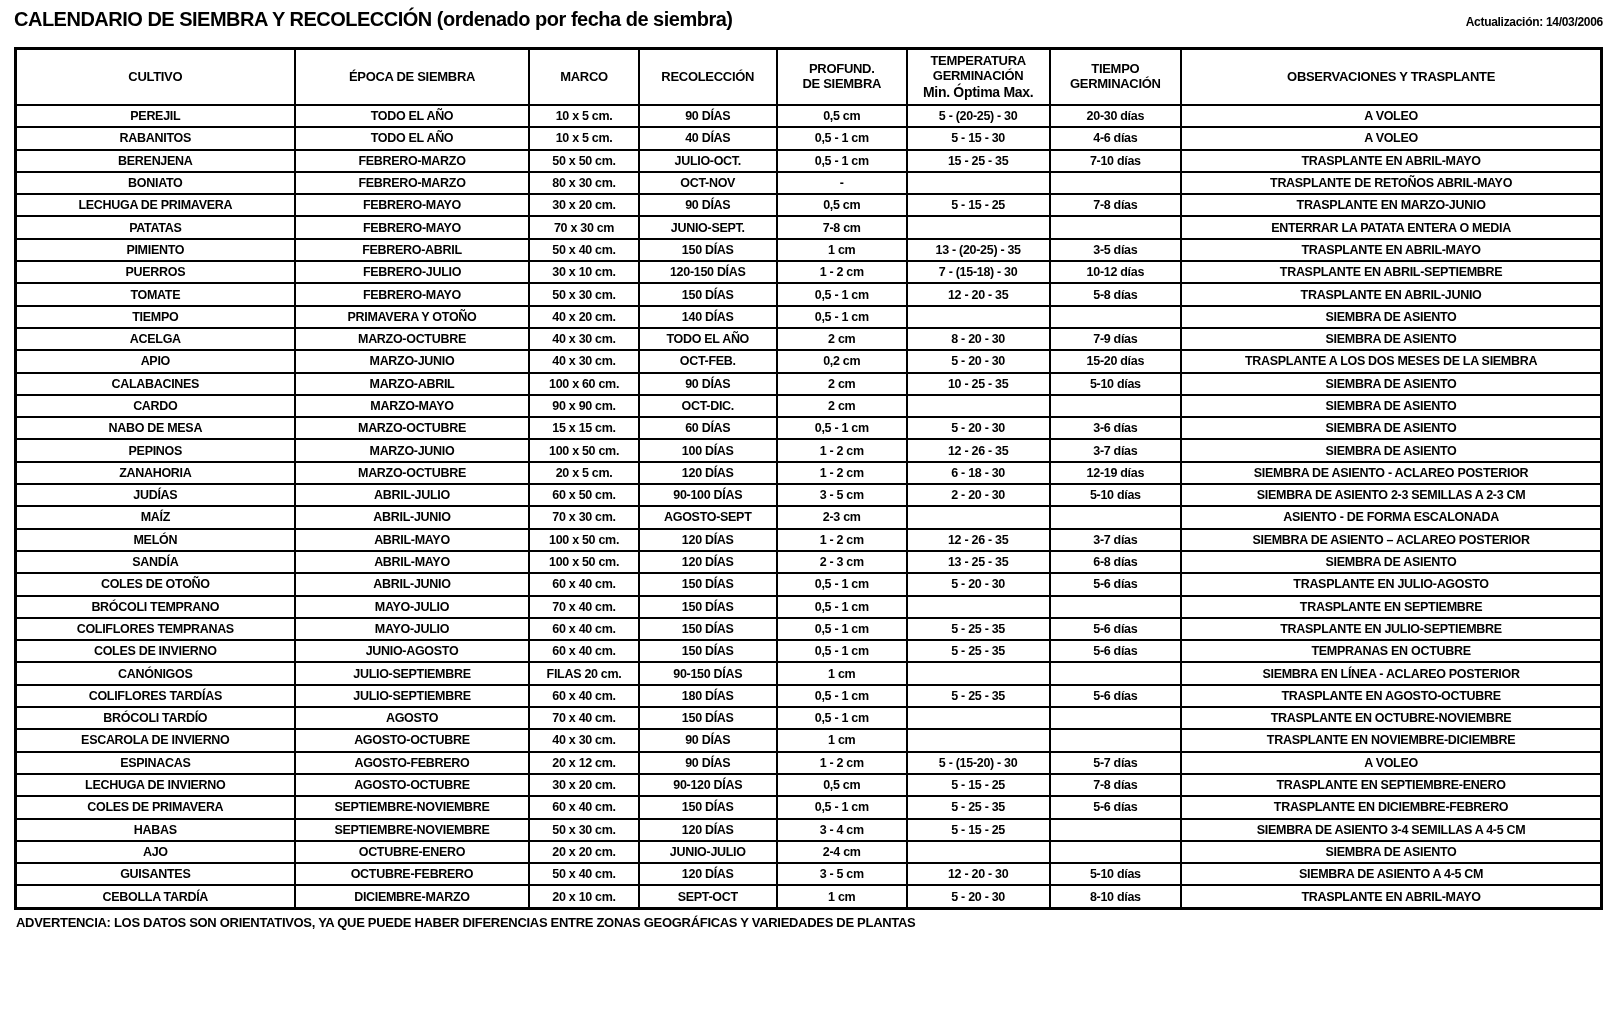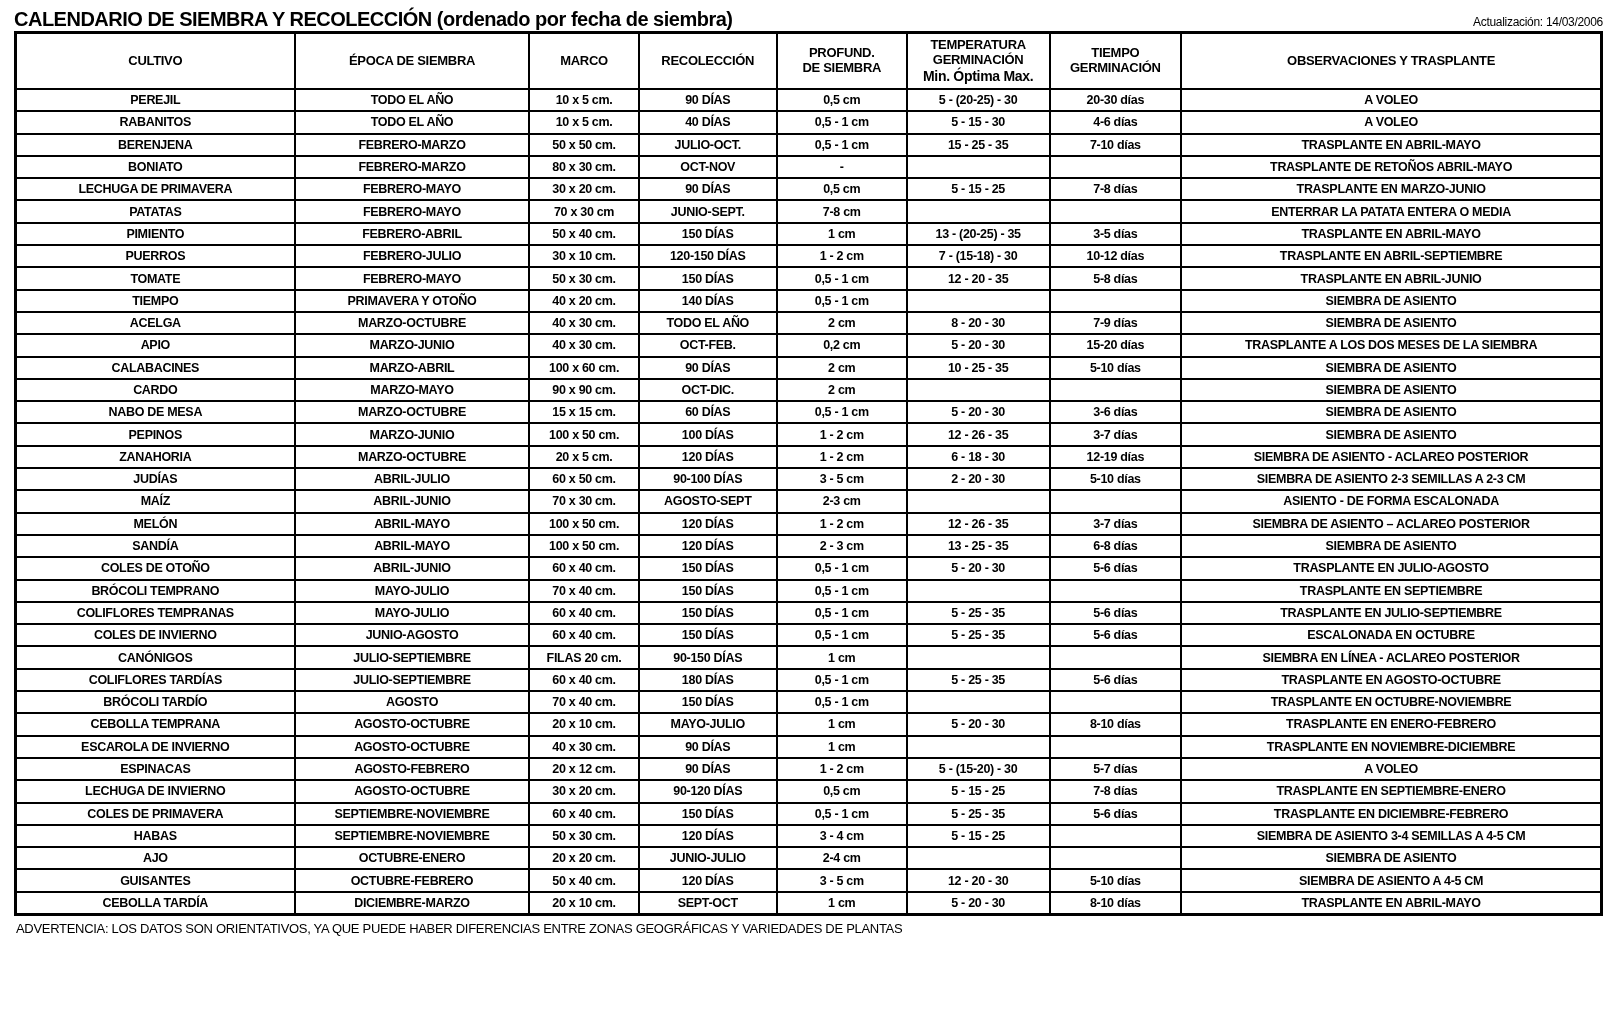--- a/index.html
+++ b/index.html
@@ -14,32 +14,32 @@
     height: 1023px;
     box-sizing: border-box;
     padding: 8px 14px 0 14px;
     background: #ffffff;
     overflow: hidden;
   }
   .title-bar {
     display: flex;
     justify-content: space-between;
     align-items: flex-end;
-    margin-bottom: 0;
+    margin-bottom: 16px;
   }
   .doc-title {
     font-size: 20px;
     font-weight: bold;
     letter-spacing: -0.5px;
     margin: 0;
     white-space: nowrap;
   }
   .update-date {
     font-size: 12px;
-    font-weight: normal;
+    font-weight: bold;
     letter-spacing: -0.3px;
     white-space: nowrap;
     padding-bottom: 2px;
   }
   table.cal {
     width: 100%;
     border-collapse: collapse;
     table-layout: fixed;
     border: 3px solid #000;
   }
@@ -67,21 +67,21 @@
   col.c0 { width: 17.6%; }
   col.c1 { width: 14.8%; }
   col.c2 { width: 6.9%;  }
   col.c3 { width: 8.7%;  }
   col.c4 { width: 8.2%;  }
   col.c5 { width: 9.0%;  }
   col.c6 { width: 8.3%;  }
   col.c7 { width: 26.5%; }
   .warning-note {
     font-size: 13px;
-    font-weight: normal;
+    font-weight: bold;
     letter-spacing: -0.3px;
     padding: 5px 0 0 2px;
   }
 </style>
 </head>
 <body>
 
 <div class="page">
 
   <div class="title-bar">
@@ -374,21 +374,21 @@
           <td>TRASPLANTE EN JULIO-SEPTIEMBRE</td>
         </tr>
         <tr>
           <td>COLES DE INVIERNO</td>
           <td>JUNIO-AGOSTO</td>
           <td>60 x 40 cm.</td>
           <td>150 DÍAS</td>
           <td>0,5 - 1 cm</td>
           <td>5 - 25 - 35</td>
           <td>5-6 días</td>
-          <td>ESCALONADA EN OCTUBRE</td>
+          <td>TEMPRANAS EN OCTUBRE</td>
         </tr>
         <tr>
           <td>CANÓNIGOS</td>
           <td>JULIO-SEPTIEMBRE</td>
           <td>FILAS 20 cm.</td>
           <td>90-150 DÍAS</td>
           <td>1 cm</td>
           <td></td>
           <td></td>
           <td>SIEMBRA EN LÍNEA - ACLAREO POSTERIOR</td>
@@ -405,30 +405,20 @@
         </tr>
         <tr>
           <td>BRÓCOLI TARDÍO</td>
           <td>AGOSTO</td>
           <td>70 x 40 cm.</td>
           <td>150 DÍAS</td>
           <td>0,5 - 1 cm</td>
           <td></td>
           <td></td>
           <td>TRASPLANTE EN OCTUBRE-NOVIEMBRE</td>
-        </tr>
-        <tr>
-          <td>CEBOLLA TEMPRANA</td>
-          <td>AGOSTO-OCTUBRE</td>
-          <td>20 x 10 cm.</td>
-          <td>MAYO-JULIO</td>
-          <td>1 cm</td>
-          <td>5 - 20 - 30</td>
-          <td>8-10 días</td>
-          <td>TRASPLANTE EN ENERO-FEBRERO</td>
         </tr>
         <tr>
           <td>ESCAROLA DE INVIERNO</td>
           <td>AGOSTO-OCTUBRE</td>
           <td>40 x 30 cm.</td>
           <td>90 DÍAS</td>
           <td>1 cm</td>
           <td></td>
           <td></td>
           <td>TRASPLANTE EN NOVIEMBRE-DICIEMBRE</td>

